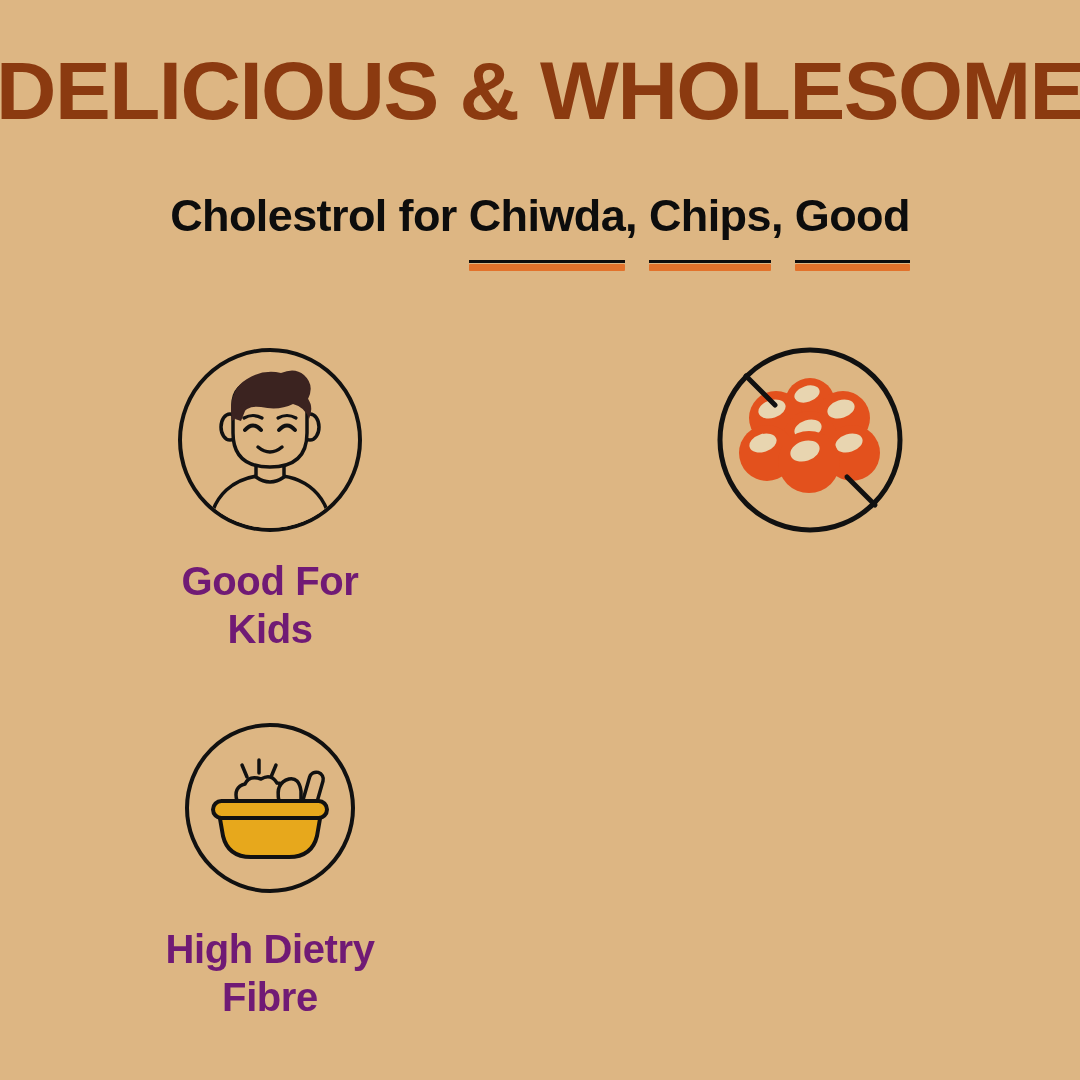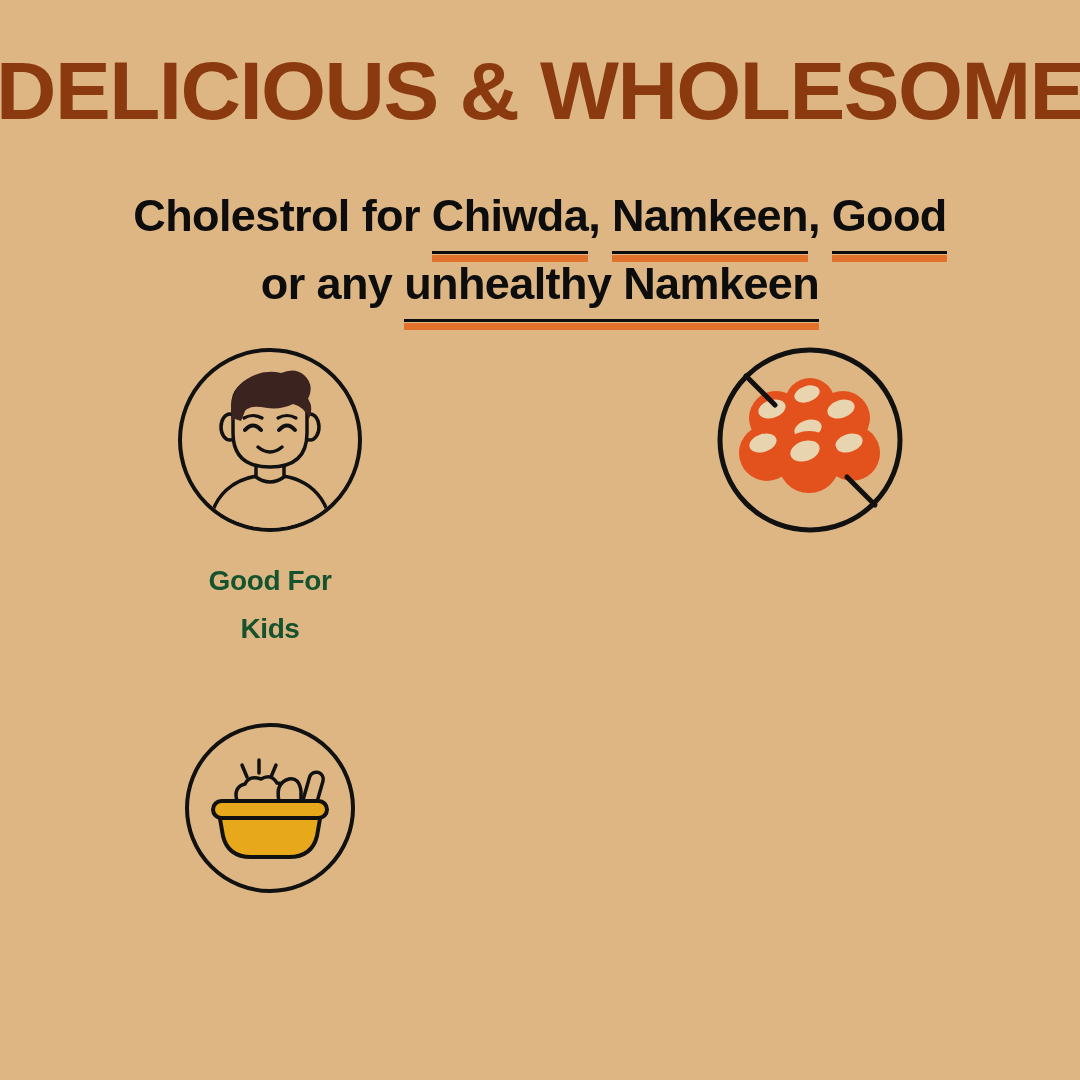--- a/index.html
+++ b/index.html
@@ -50,21 +50,21 @@
     font-size: 45px;
     line-height: 59px;
     letter-spacing: -0.6px;
     color: #0d0d0d;
   }
   .sub-line { display: block; white-space: nowrap; }
   .u {
     position: relative;
     display: inline-block;
     border-bottom: 3px solid #0d0d0d;
-    padding-bottom: 6px;
+    padding-bottom: 15px;
   }
   .u::after {
     content: "";
     position: absolute;
     left: 0;
     right: 0;
     bottom: -11px;
     height: 7px;
     background: #e2722b;
     border-radius: 1px;
@@ -91,37 +91,36 @@
     width: 190px;
     height: 190px;
     display: block;
   }
   .icon-wrap svg { display: block; width: 190px; height: 190px; }
   .feature-label {
     margin-top: 22px;
     text-align: center;
     font-family: "Liberation Sans", sans-serif;
     font-weight: bold;
-    font-size: 28px;
+    font-size: 40px;
     line-height: 48px;
     letter-spacing: -0.4px;
-    color: #14532d;
+    color: #701a75;
     white-space: pre-line;
   }
 </style>
 </head>
 <body>
 
 <div class="poster">
 
   <div class="title">DELICIOUS &amp; WHOLESOME</div>
 
   <div class="subtitle">
-    <span class="sub-line"><span>Cholestrol for </span><span class="u">Chiwda</span><span>, </span><span class="u">Namkeen</span><span>, </span><span class="u">Good</span></span>
-    <span class="sub-line"><span>or any </span><span class="u">unhealthy Namkeen</span></span>
+    <span class="sub-line"><span>Cholestrol for </span><span class="u">Chiwda</span><span>, </span><span class="u">Chips</span><span>, </span><span class="u">Good</span></span>
   </div>
 
   <div class="grid">
 
     <div class="cell">
       <span class="icon-wrap">
         <svg viewBox="0 0 190 190" xmlns="http://www.w3.org/2000/svg">
           <circle cx="95" cy="95" r="90" fill="none" stroke="#111" stroke-width="4"></circle>
           <g clip-path="url(#kidclip)">
             <clipPath id="kidclip">
@@ -197,17 +196,19 @@
           </g>
 
           <path d="M62 88 Q58 74 70 71 Q74 62 86 66 Q96 60 102 70 Q112 70 110 84 Q108 90 98 90 L66 90 Z" fill="#ddb683" stroke="#111" stroke-width="3.5" stroke-linejoin="round"></path>
           <path d="M104 88 Q100 70 114 66 Q124 64 126 78 L126 90 L106 90 Z" fill="#ddb683" stroke="#111" stroke-width="3.5" stroke-linejoin="round"></path>
 
           <path d="M44 100 L48 123 Q53 144 76 144 L114 144 Q137 144 142 123 L146 100 Z" fill="#e7a81c" stroke="#111" stroke-width="4" stroke-linejoin="round"></path>
 
           <rect x="38" y="88" width="114" height="17" rx="8.5" fill="#e7a81c" stroke="#111" stroke-width="4"></rect>
         </svg>
       </span>
+      <div class="feature-label">High Dietry
+Fibre</div>
     </div>
 
 
   </div>
 </div>
 
 </body></html>

